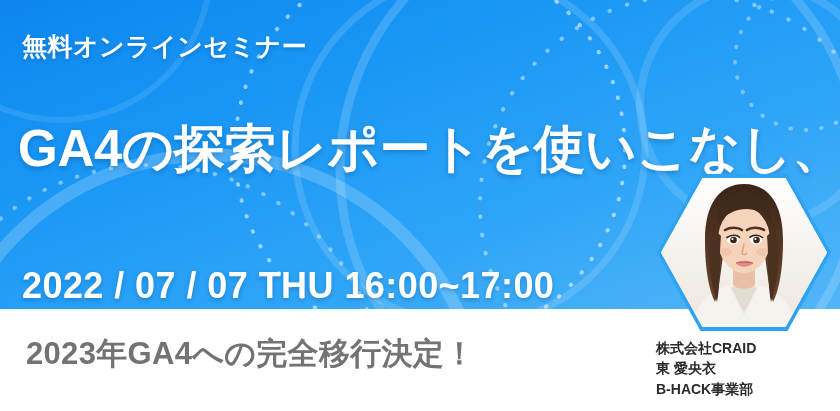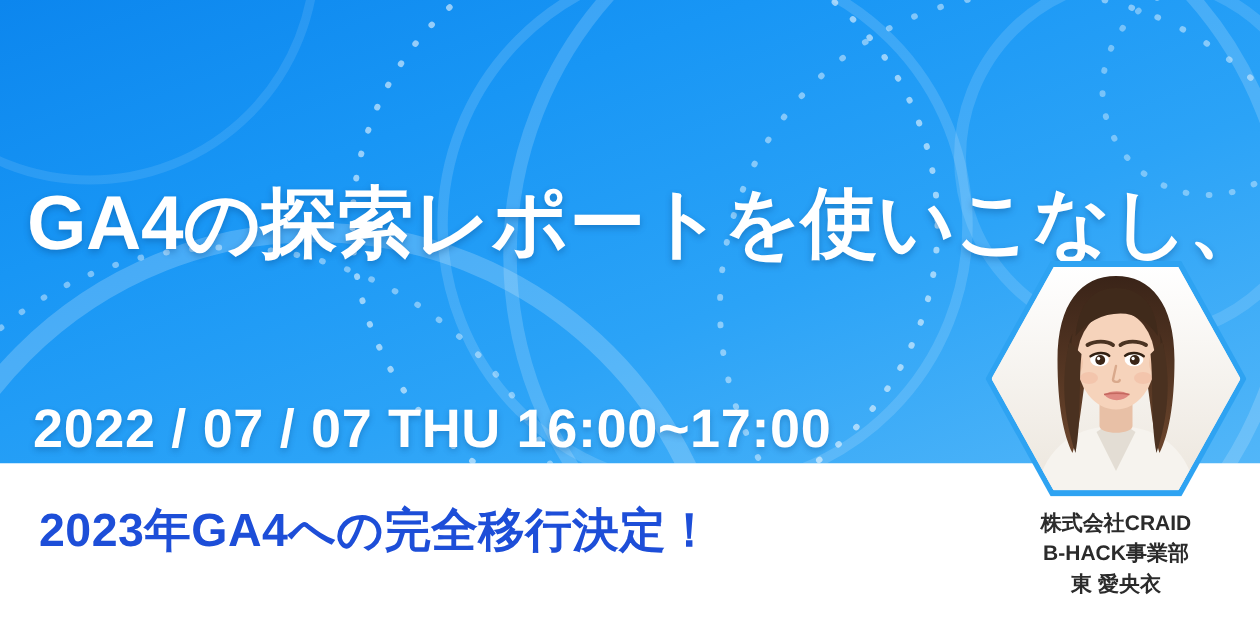--- a/index.html
+++ b/index.html
@@ -79,21 +79,21 @@
     width: 840px;
     height: 102px;
     background: #ffffff;
   }
   .tagline {
     position: absolute;
     left: 26px;
     top: 24px;
     font-size: 31px;
     font-weight: 700;
-    color: #1d4ed8;
+    color: #737373;
     letter-spacing: 0.01em;
     white-space: nowrap;
   }
   
   #portrait-wrap {
     position: absolute;
     left: 657px;
     top: 174px;
     width: 174px;
     height: 157px;
@@ -117,21 +117,20 @@
     background: #f3efe9;
     overflow: hidden;
   }
   .hex-photo svg { display: block; }
   
   .credit {
     position: absolute;
     left: 656px;
     top: 338px;
     width: 176px;
-    text-align: center;
     font-size: 14px;
     font-weight: 700;
     line-height: 1.46;
     color: #2b2b2b;
   }
   .credit span { display: block; white-space: nowrap; }
 </style>
 </head>
 <body>
 
@@ -153,20 +152,21 @@
         <circle cx="760" cy="105" r="120" fill="none" stroke="#ffffff" stroke-opacity="0.13" stroke-width="8"></circle>
         <circle cx="60" cy="-30" r="150" fill="none" stroke="#ffffff" stroke-opacity="0.10" stroke-width="6"></circle>
 
         <circle cx="430" cy="150" r="195" fill="none" stroke="#ffffff" stroke-opacity="0.55" stroke-width="4" stroke-linecap="round" stroke-dasharray="0.5 16"></circle>
         <circle cx="690" cy="205" r="210" fill="none" stroke="#ffffff" stroke-opacity="0.45" stroke-width="4" stroke-linecap="round" stroke-dasharray="0.5 18"></circle>
         <circle cx="150" cy="400" r="235" fill="none" stroke="#ffffff" stroke-opacity="0.42" stroke-width="4" stroke-linecap="round" stroke-dasharray="0.5 17"></circle>
         <circle cx="805" cy="60" r="70" fill="none" stroke="#ffffff" stroke-opacity="0.38" stroke-width="4" stroke-linecap="round" stroke-dasharray="0.5 15"></circle>
       </g>
     </svg>
 
+    <div class="kicker">無料オンラインセミナー</div>
 
     <div class="headline">
       <span class="line1">GA4の探索レポートを使いこなし、</span>
     </div>
 
     <div class="datetime">2022 / 07 / 07 THU  16:00~17:00</div>
   </div>
 
   <div id="footer-strip">
     <div class="tagline">2023年GA4への完全移行決定！</div>
@@ -227,17 +227,17 @@
         <ellipse cx="101" cy="74" rx="6" ry="4" fill="#f0b49c" opacity="0.45"></ellipse>
 
         <path d="M52 50 C46 74 48 100 56 124 C60 104 58 76 60 58 Z" fill="#4a3120"></path>
         <path d="M114 50 C120 74 118 100 110 124 C106 104 108 76 106 58 Z" fill="#4a3120"></path>
       </svg>
     </div>
   </div>
 
   <div class="credit">
     <span>株式会社CRAID</span>
+    <span>東 愛央衣</span>
     <span>B-HACK事業部</span>
-    <span>東 愛央衣</span>
   </div>
 
 </div>
 
 </body></html>

